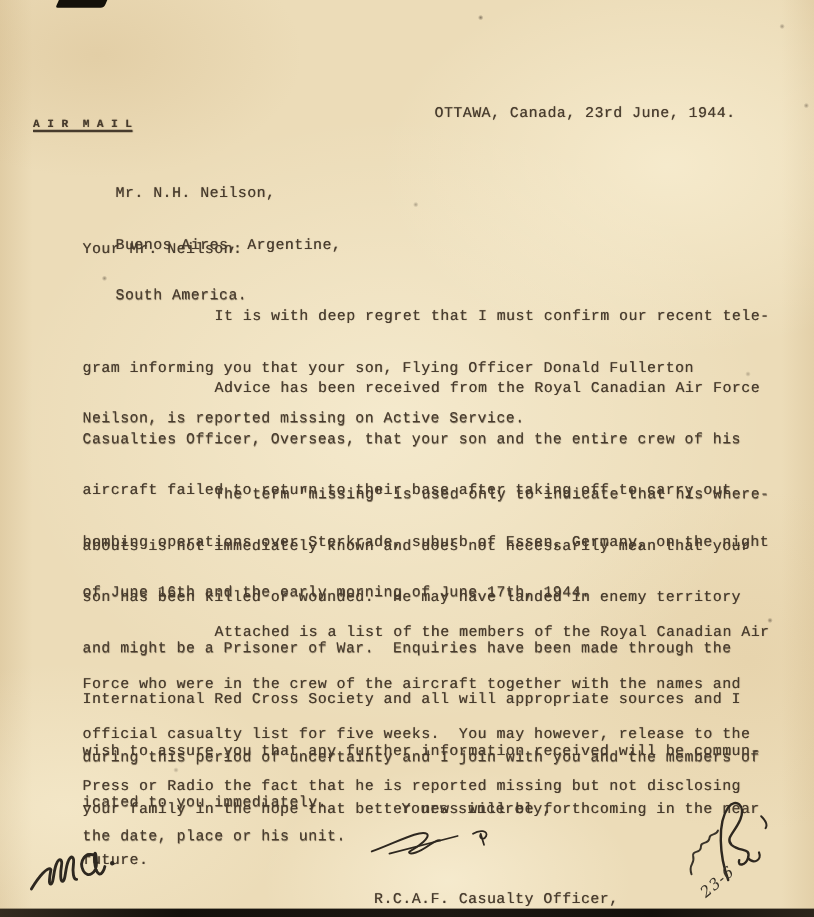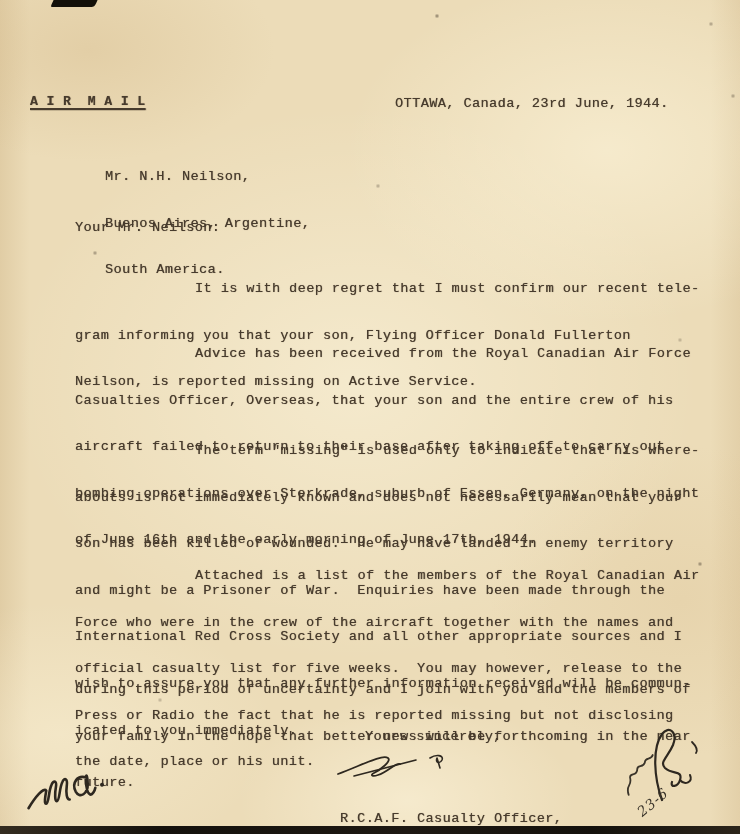--- a/index.html
+++ b/index.html
@@ -21,21 +21,21 @@
       radial-gradient(ellipse 520px 420px at 48% 46%, rgba(255,250,230,.45), transparent 66%),
       radial-gradient(ellipse 320px 260px at 92% 72%, rgba(213,183,133,.22), transparent 60%),
       radial-gradient(ellipse 360px 220px at 8% 88%, rgba(252,244,218,.42), transparent 60%),
       radial-gradient(ellipse 260px 160px at 55% 96%, rgba(255,248,226,.5), transparent 65%),
       linear-gradient(90deg, rgba(195,165,115,.28), rgba(195,165,115,0) 4%, rgba(195,165,115,0) 96%, rgba(195,165,115,.22));
   }
   .tw{color:#473b2d;font-size:13.5px;letter-spacing:.45px;white-space:pre;
       text-shadow:.3px .3px .7px rgba(70,56,40,.75);}
   .line{line-height:16.6px;}
   .abs{position:absolute;}
-  .airmail{left:30px;top:94px;font-weight:bold;font-size:13px;
+  .airmail{left:30px;top:108px;font-weight:bold;font-size:10px;
            text-decoration:underline;text-underline-offset:3px;
            text-decoration-thickness:1.5px;}
   .dateline{left:395px;top:96px;}
   .address{left:105px;top:139px;}
   .salutation{left:75px;top:220px;}
   .para{left:75px;width:600px;}
   .indent{padding-left:120px;}
   .p1{top:251px;} .p2{top:316px;} .p3{top:413px;} .p4{top:538px;} .p5{top:652px;}
   .closing{left:365px;top:729px;}
   .officer{left:340px;top:779px;}
@@ -81,21 +81,21 @@
     <div class="line">aircraft failed to return to their base after taking off to carry out</div>
     <div class="line">bombing operations over Sterkrade, suburb of Essen, Germany, on the night</div>
     <div class="line">of June 16th and the early morning of June 17th, 1944.</div>
   </div>
 
   <div class="abs tw para p3">
     <div class="line indent">The term "missing" is used only to indicate that his where-</div>
     <div class="line">abouts is not immediately known and does not necessarily mean that your</div>
     <div class="line">son has been killed or wounded.  He may have landed in enemy territory</div>
     <div class="line">and might be a Prisoner of War.  Enquiries have been made through the</div>
-    <div class="line">International Red Cross Society and all other appropriate sources and I</div>
+    <div class="line">International Red Cross Society and all will appropriate sources and I</div>
     <div class="line">wish to assure you that any further information received will be commun-</div>
     <div class="line">icated to you immediately.</div>
   </div>
 
   <div class="abs tw para p4">
     <div class="line indent">Attached is a list of the members of the Royal Canadian Air</div>
     <div class="line">Force who were in the crew of the aircraft together with the names and</div>
     <div class="line">official casualty list for five weeks.  You may however, release to the</div>
     <div class="line">Press or Radio the fact that he is reported missing but not disclosing</div>
     <div class="line">the date, place or his unit.</div>

